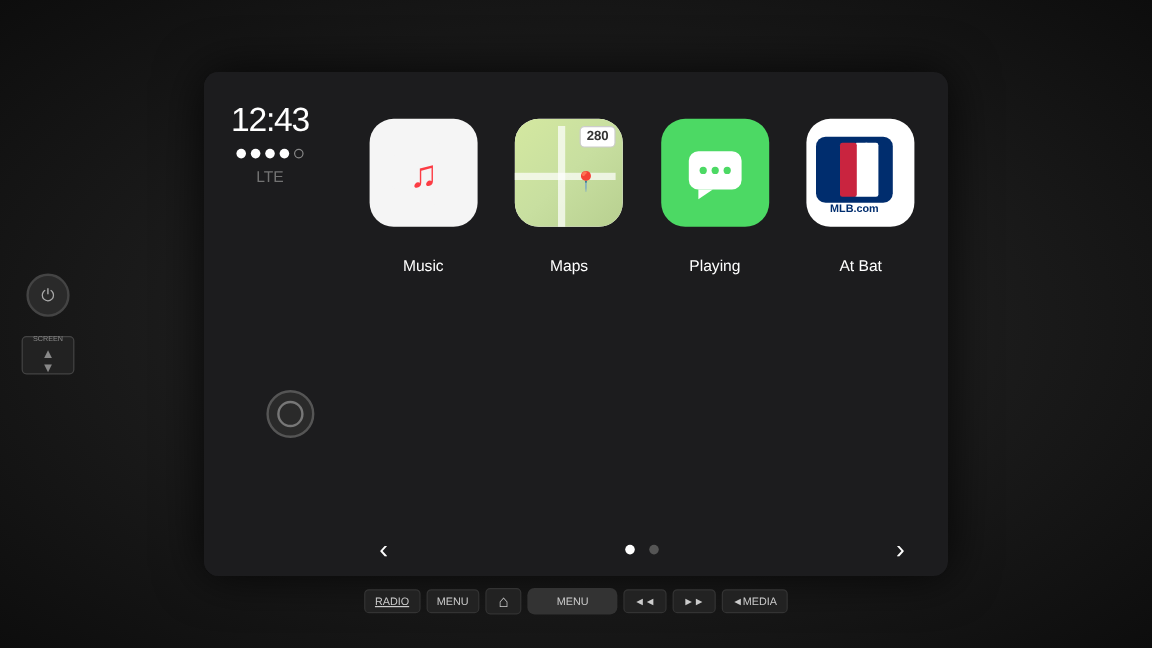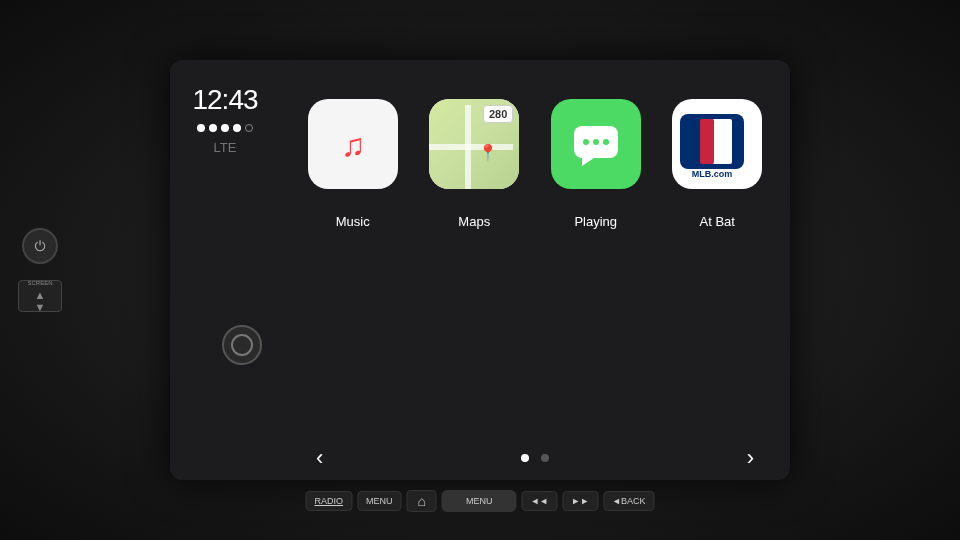--- a/index.html
+++ b/index.html
@@ -423,16 +423,16 @@
     </div>
   </div>
 
   <div style="position:absolute;bottom:28px;left:50%;transform:translateX(-50%);display:flex;align-items:center;gap:5px;">
     <div class="ctrl-btn" style="font-size:9px;text-decoration:underline;">RADIO</div>
     <div class="ctrl-btn" style="font-size:9px;">MENU</div>
     <div class="ctrl-btn" style="font-size:14px; padding:2px 10px;">⌂</div>
     <div class="ctrl-btn" style="font-size:9px;background:#333;border-radius:6px;padding:6px 24px;border:none;">MENU</div>
     <div class="ctrl-btn" style="font-size:9px;">◄◄</div>
     <div class="ctrl-btn" style="font-size:9px;">►► </div>
-    <div class="ctrl-btn" style="font-size:9px;">◄BACK</div>
+    <div class="ctrl-btn" style="font-size:9px;">◄MEDIA</div>
   </div>
 
 </div>
 
 </body></html>

